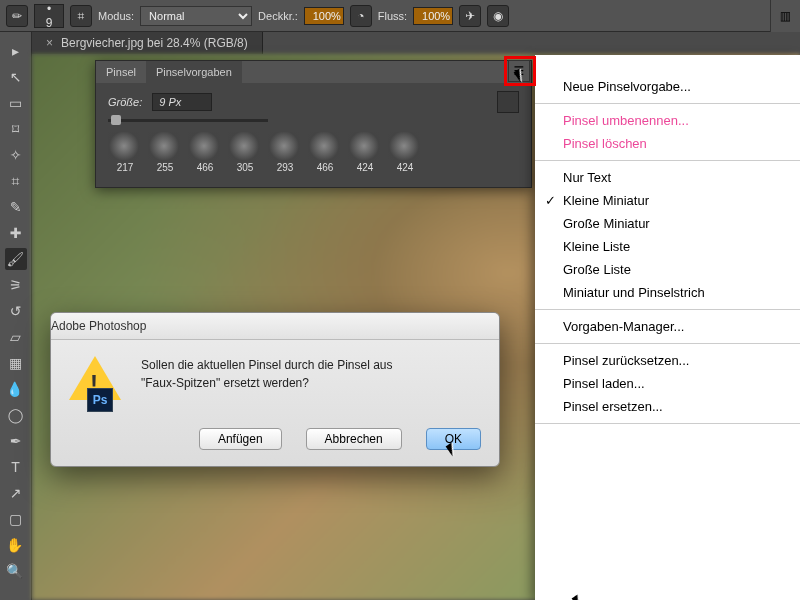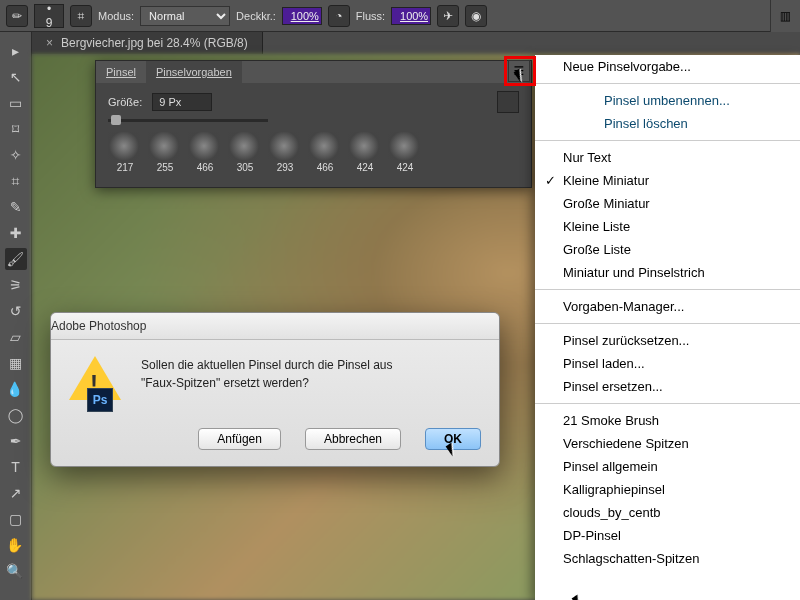--- a/index.html
+++ b/index.html
@@ -1,67 +1,67 @@
 <!DOCTYPE html>
 <html><head>
 <meta charset="utf-8">
 <style>
 *{margin:0;padding:0;box-sizing:border-box;font-family:"Lucida Grande",Arial,sans-serif;font-size:12px;}
 body{width:800px;height:600px;background:#4a4a4a;overflow:hidden;position:relative;}
 .topbar{height:32px;background:#535353;display:flex;align-items:center;padding:0 6px;gap:6px;color:#ddd;border-bottom:1px solid #2b2b2b;}
 .tool-ic{width:22px;height:22px;background:#3a3a3a;border:1px solid #222;border-radius:3px;display:flex;align-items:center;justify-content:center;}
 .brush-size-box{width:30px;height:24px;background:#3a3a3a;border:1px solid #222;display:flex;flex-direction:column;align-items:center;justify-content:center;font-size:10px;color:#ddd;}
 .topbar label{font-size:11px;color:#ddd;}
-.topbar select{background:#5a5a5a;color:#eee;border:1px solid #333;font-size:11px;padding:2px 4px;width:90px;}
-.pct-field{background:#4c1d95;color:#eee;border:1px solid #222;width:40px;font-size:11px;padding:2px;text-align:right;text-decoration:underline;}
+.topbar select{background:#5a5a5a;color:#eee;border:1px solid #333;font-size:11px;padding:2px 4px;width:112px;}
+.pct-field{background:#a16207;color:#eee;border:1px solid #222;width:40px;font-size:11px;padding:2px;text-align:right;}
 .right-strip{position:absolute;right:0;top:0;width:30px;height:32px;background:#535353;border-left:1px solid #333;display:flex;align-items:center;justify-content:center;}
 .doctab{position:absolute;top:32px;left:32px;height:22px;background:#3b3b3b;color:#ccc;padding:0 14px;display:flex;align-items:center;font-size:11px;border-right:1px solid #222;}
 .doctab .x{margin-right:8px;color:#aaa;}
 .toolstrip{position:absolute;left:0;top:32px;bottom:0;width:32px;background:#535353;border-right:1px solid #2b2b2b;display:flex;flex-direction:column;align-items:center;padding-top:8px;gap:4px;}
 .toolstrip .t{width:22px;height:22px;color:#ccc;display:flex;align-items:center;justify-content:center;font-size:14px;border-radius:2px;cursor:pointer;}
 .toolstrip .t.sel{background:#2d2d2d;}
 .canvas{position:absolute;left:32px;top:54px;right:0;bottom:0;background:linear-gradient(135deg,#5b6e3f 0%,#7a8a55 30%,#b09060 55%,#8a9a60 80%,#4a5a30 100%);filter:blur(2px);}
 .canvas::after{content:"";position:absolute;inset:0;background:radial-gradient(ellipse at 62% 40%,rgba(180,145,95,0.9) 0%,rgba(140,110,70,0.7) 20%,transparent 55%);}
 .brush-panel{position:absolute;left:95px;top:60px;width:437px;background:#535353;border:1px solid #2a2a2a;box-shadow:0 3px 12px rgba(0,0,0,0.5);}
 .bp-head{display:flex;height:22px;align-items:center;}
-.bp-tab{padding:0 10px;height:100%;display:flex;align-items:center;color:#ccc;font-size:11px;cursor:pointer;text-decoration:underline;}
+.bp-tab{padding:0 10px;height:100%;display:flex;align-items:center;color:#ccc;font-size:11px;cursor:pointer;}
 .bp-tab.active{background:#454545;}
 .bp-head .flex{flex:1;}
 .bp-arrows{color:#bbb;padding:0 6px;cursor:pointer;}
 .bp-body{padding:8px 12px 14px;background:#454545;}
-.bp-row{display:flex;align-items:center;gap:10px;}
+.bp-row{display:flex;align-items:center;gap:10px;font-style:italic;}
 .bp-row span{font-size:11px;color:#ddd;}
 .bp-size-val{background:#333;border:1px solid #222;color:#ddd;padding:2px 6px;width:60px;font-size:11px;}
 .bp-newbrush{margin-left:auto;width:22px;height:22px;background:#3a3a3a;border:1px solid #222;}
 .slider{width:160px;height:3px;background:#2a2a2a;margin-top:6px;position:relative;}
 .slider::after{content:"";position:absolute;left:3px;top:-4px;width:10px;height:10px;background:#aaa;border-radius:2px;}
 .brush-grid{display:flex;gap:6px;margin-top:10px;}
 .bthumb{width:34px;text-align:center;color:#ddd;font-size:10px;}
 .bthumb .sw{width:32px;height:28px;background:radial-gradient(circle,#888 0%,#444 70%,transparent 100%);margin-bottom:2px;}
 .menu-highlight{position:absolute;left:504px;top:56px;width:32px;height:30px;border:3px solid #e00;z-index:50;}
 .menu-btn{position:absolute;left:508px;top:60px;width:22px;height:22px;background:#555;border:1px solid #333;z-index:49;display:flex;align-items:center;justify-content:center;}
 .cursor{position:absolute;width:14px;height:18px;z-index:200;}
 .cursor::before{content:"";position:absolute;width:0;height:0;border-left:7px solid #000;border-right:5px solid transparent;border-bottom:12px solid transparent;transform:rotate(-35deg);filter:drop-shadow(1px 1px 0 #fff);}
-.flyout{position:absolute;left:535px;top:55px;right:0;bottom:0;background:#fff;box-shadow:-4px 2px 10px rgba(0,0,0,0.4);padding:0 0;overflow:hidden;}
+.flyout{position:absolute;left:535px;top:55px;right:0;bottom:0;background:#fff;box-shadow:-4px 2px 10px rgba(0,0,0,0.4);padding:20px 0;overflow:hidden;}
 .flyout .mi{padding:4px 20px 4px 28px;font-size:13px;color:#000;cursor:pointer;position:relative;}
-.flyout .mi.dis{color:#0c4a6e;margin-left:41px;}
+.flyout .mi.dis{color:#ec4899;}
 .flyout .mi.chk::before{content:"✓";position:absolute;left:10px;}
 .flyout hr{border:none;border-top:1px solid #ccc;margin:5px 0;}
 .cursor2{left:574px;top:594px;}
 .dialog{position:absolute;left:50px;top:312px;width:450px;background:linear-gradient(#ededed,#dcdcdc);border:1px solid #888;border-radius:6px;box-shadow:0 10px 30px rgba(0,0,0,0.5);z-index:100;}
 .dlg-title{text-align:left;padding:6px 0;font-size:12px;color:#333;border-bottom:1px solid #bbb;background:linear-gradient(#f4f4f4,#e2e2e2);border-radius:6px 6px 0 0;}
 .dlg-body{display:flex;padding:16px 18px 10px;gap:16px;}
 .dlg-icon{width:56px;height:56px;position:relative;}
 .tri{width:0;height:0;border-left:26px solid transparent;border-right:26px solid transparent;border-bottom:44px solid #ffcc33;position:relative;}
 .tri::after{content:"!";position:absolute;left:-5px;top:14px;font-weight:bold;font-size:24px;color:#333;}
 .ps-badge{position:absolute;left:18px;top:32px;width:26px;height:24px;background:#0a1f3d;color:#6ab4ff;font-weight:bold;font-size:12px;display:flex;align-items:center;justify-content:center;border:1px solid #345;}
 .dlg-text{font-size:12px;color:#222;font-weight:normal;line-height:1.5;}
 .dlg-buttons{display:flex;justify-content:flex-end;gap:24px;padding:6px 18px 16px;}
 .dlg-buttons button{padding:3px 18px;font-size:12px;border:1px solid #999;border-radius:4px;background:linear-gradient(#fff,#e6e6e6);cursor:pointer;}
-.dlg-buttons .primary{background:linear-gradient(#bfe1ff,#8cc4f7);border-color:#5a8fc4;font-weight:bold;}
+.dlg-buttons .primary{background:linear-gradient(#bfe1ff,#8cc4f7);border-color:#5a8fc4;}
 .cursor3{left:448px;top:442px;}
 </style>
 </head>
 <body>
 
 <div class="topbar">
   <div class="tool-ic">✏</div>
   <div class="brush-size-box">
       <span>•</span>
       <span>9</span>
@@ -153,29 +153,20 @@
   <div class="mi">Kleine Liste</div>
   <div class="mi">Große Liste</div>
   <div class="mi">Miniatur und Pinselstrich</div>
   <hr>
   <div class="mi">Vorgaben-Manager...</div>
   <hr>
   <div class="mi">Pinsel zurücksetzen...</div>
   <div class="mi">Pinsel laden...</div>
   <div class="mi">Pinsel ersetzen...</div>
   <hr>
-  <div id="brush-sets">
-      <div class="mi">21 Smoke Brush</div>
-      <div class="mi">Verschiedene Spitzen</div>
-      <div class="mi">Pinsel allgemein</div>
-      <div class="mi">Kalligraphiepinsel</div>
-      <div class="mi">clouds_by_centb</div>
-      <div class="mi">DP-Pinsel</div>
-      <div class="mi">Schlagschatten-Spitzen</div>
-    </div>
 </div>
 <div class="cursor cursor2"></div>
 
 <div class="dialog">
   <div class="dlg-title">Adobe Photoshop</div>
   <div class="dlg-body">
     <div class="dlg-icon">
       <div class="tri"></div>
       <div class="ps-badge">Ps</div>
     </div>

